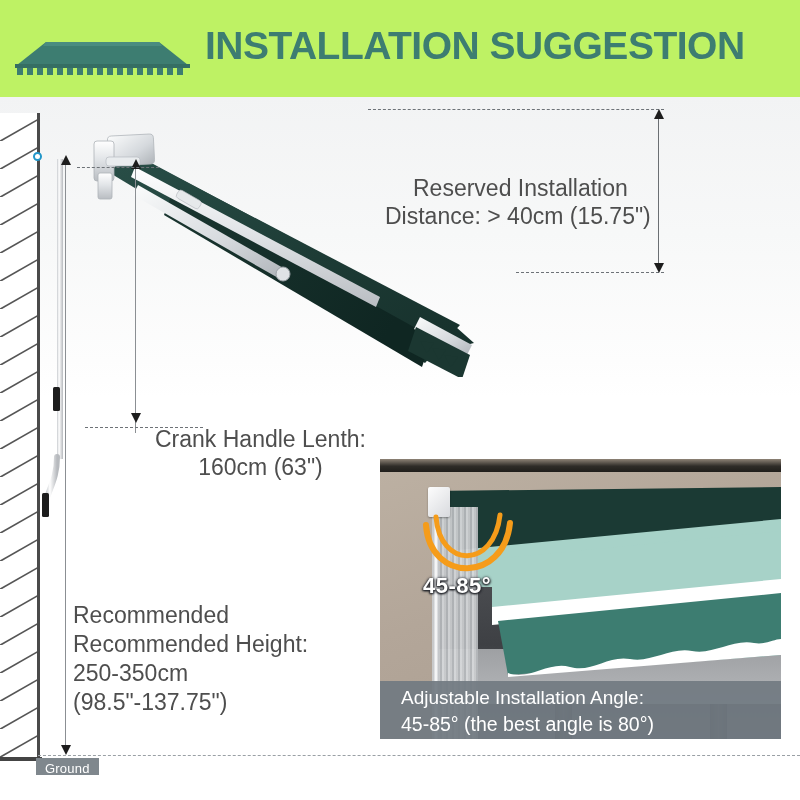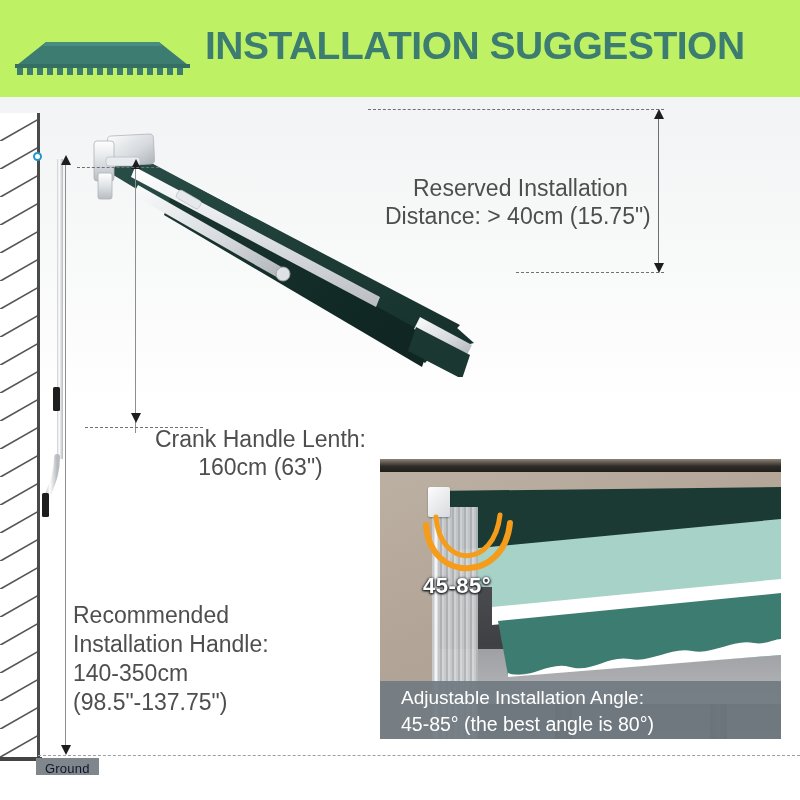--- a/index.html
+++ b/index.html
@@ -51,21 +51,21 @@
     background:#444;
   }
 
   
   #ground-line {
     position:absolute; left:38px; top:658px; width:762px; height:0;
     border-top:1.5px dashed #9aa0a5;
   }
   #ground-label {
     position:absolute; left:36px; top:661px;
-    background:#7f878d; color:#0f172a;
+    background:#7f878d; color:#ffffff;
     font-size:13px; padding:3px 9px 4px 9px;
     letter-spacing:0.2px;
   }
 
   
   .vline { position:absolute; width:1px; background:#8b8f93; }
   .vline-dark { position:absolute; width:1px; background:#6b6f73; }
   .arrow-up, .arrow-down {
     position:absolute; width:0; height:0;
     border-left:5px solid transparent; border-right:5px solid transparent;
@@ -312,22 +312,22 @@
     <div class="l2">Distance: &gt; 40cm (15.75")</div>
   </div>
 
   <div class="dim-text" id="txt-crank">
     <div>Crank Handle Lenth:</div>
     <div>160cm (63")</div>
   </div>
 
   <div class="dim-text" id="txt-height">
     <div>Recommended</div>
-    <div>Installation Handle:</div>
-    <div>140-350cm</div>
+    <div>Recommended Height:</div>
+    <div>250-350cm</div>
     <div>(98.5"-137.75")</div>
   </div>
 
   <div id="inset">
     <div id="inset-soffit"></div>
     <div id="inset-eave"></div>
 
     <div id="inset-wallright"></div>
     <div class="glass-col" style="left:175px; top:44px; width:17px; height:236px;"></div>
     <div class="glass-col" style="left:330px; top:44px; width:17px; height:236px;"></div>

